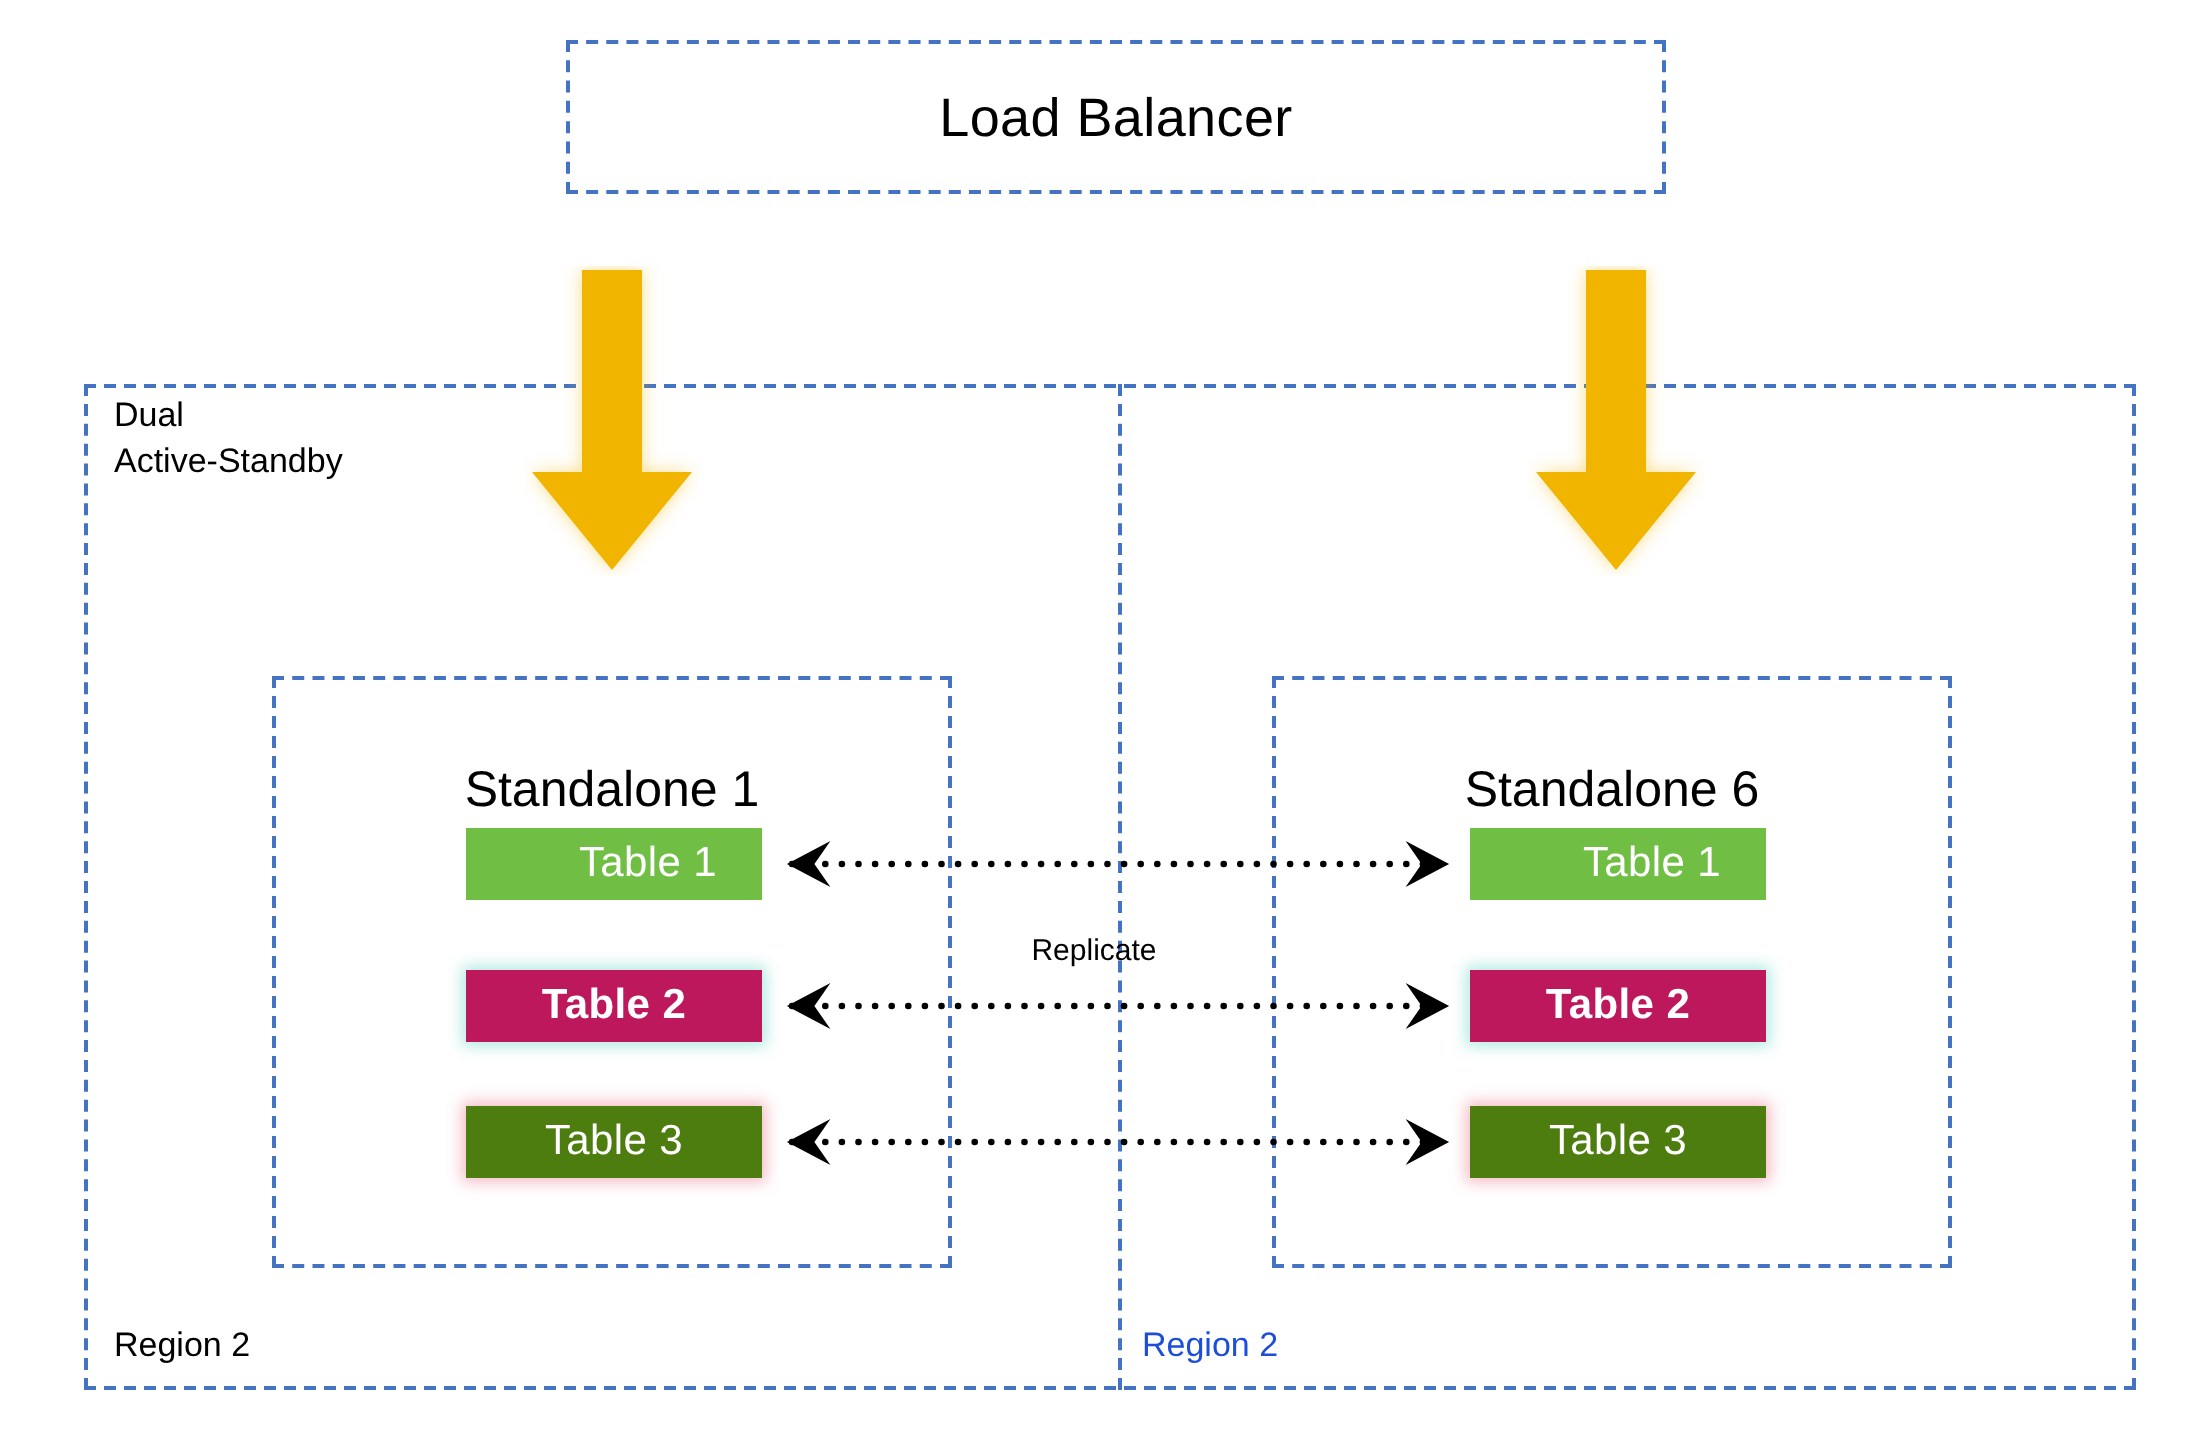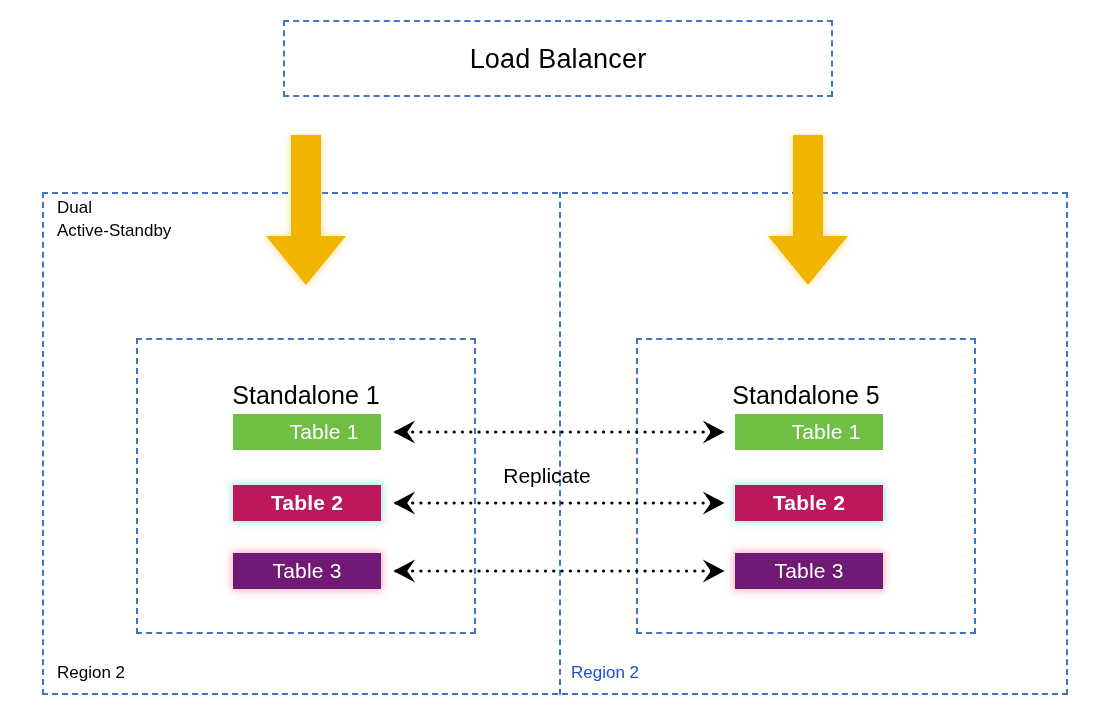--- a/index.html
+++ b/index.html
@@ -121,21 +121,21 @@
     display: flex;
     align-items: center;
     justify-content: center;
     color: #ffffff;
     font-size: 21px;
     line-height: 24px;
     letter-spacing: 0.2px;
   }
   .chip-green  { background: #70BF44; padding-left: 34px; }
   .chip-teal   { background: #be185d; box-shadow: 0 0 7px 2px rgba(48,196,176,0.38); font-weight: bold; }
-  .chip-red    { background: #701a75; box-shadow: 0 0 7px 2px rgba(226,73,95,0.38); }
+  .chip-red    { background: #4d7c0f; box-shadow: 0 0 7px 2px rgba(226,73,95,0.38); }
 
   
   .chip-l1 { left: 233px; top: 414px; }
   .chip-l2 { left: 233px; top: 485px; }
   .chip-l3 { left: 233px; top: 553px; }
   
   .chip-r1 { left: 735px; top: 414px; }
   .chip-r2 { left: 735px; top: 485px; }
   .chip-r3 { left: 735px; top: 553px; }
 
@@ -148,21 +148,21 @@
     height: 726px;
     pointer-events: none;
   }
 
   .replicate-label {
     position: absolute;
     left: 0;
     width: 1094px;
     top: 464px;
     text-align: center;
-    font-size: 21px;
+    font-size: 15px;
     line-height: 24px;
     color: #000;
   }
 
   
   .gold-arrow {
     position: absolute;
     width: 88px;
     height: 155px;
   }
@@ -185,21 +185,21 @@
 Active-Standby</span></div>
 
   <div class="region1-label">Region 2</div>
   <div class="region2-label">Region 2</div>
 
   <div class="dashed-box standalone standalone-1">
     <div class="standalone-title">Standalone 1</div>
   </div>
 
   <div class="dashed-box standalone standalone-2">
-    <div class="standalone-title">Standalone 5</div>
+    <div class="standalone-title">Standalone 6</div>
   </div>
 
   <div class="table-chip chip-green chip-l1">Table 1</div>
   <div class="table-chip chip-teal chip-l2">Table 2</div>
   <div class="table-chip chip-red chip-l3">Table 3</div>
 
   <div class="table-chip chip-green chip-r1">Table 1</div>
   <div class="table-chip chip-teal chip-r2">Table 2</div>
   <div class="table-chip chip-red chip-r3">Table 3</div>
 

